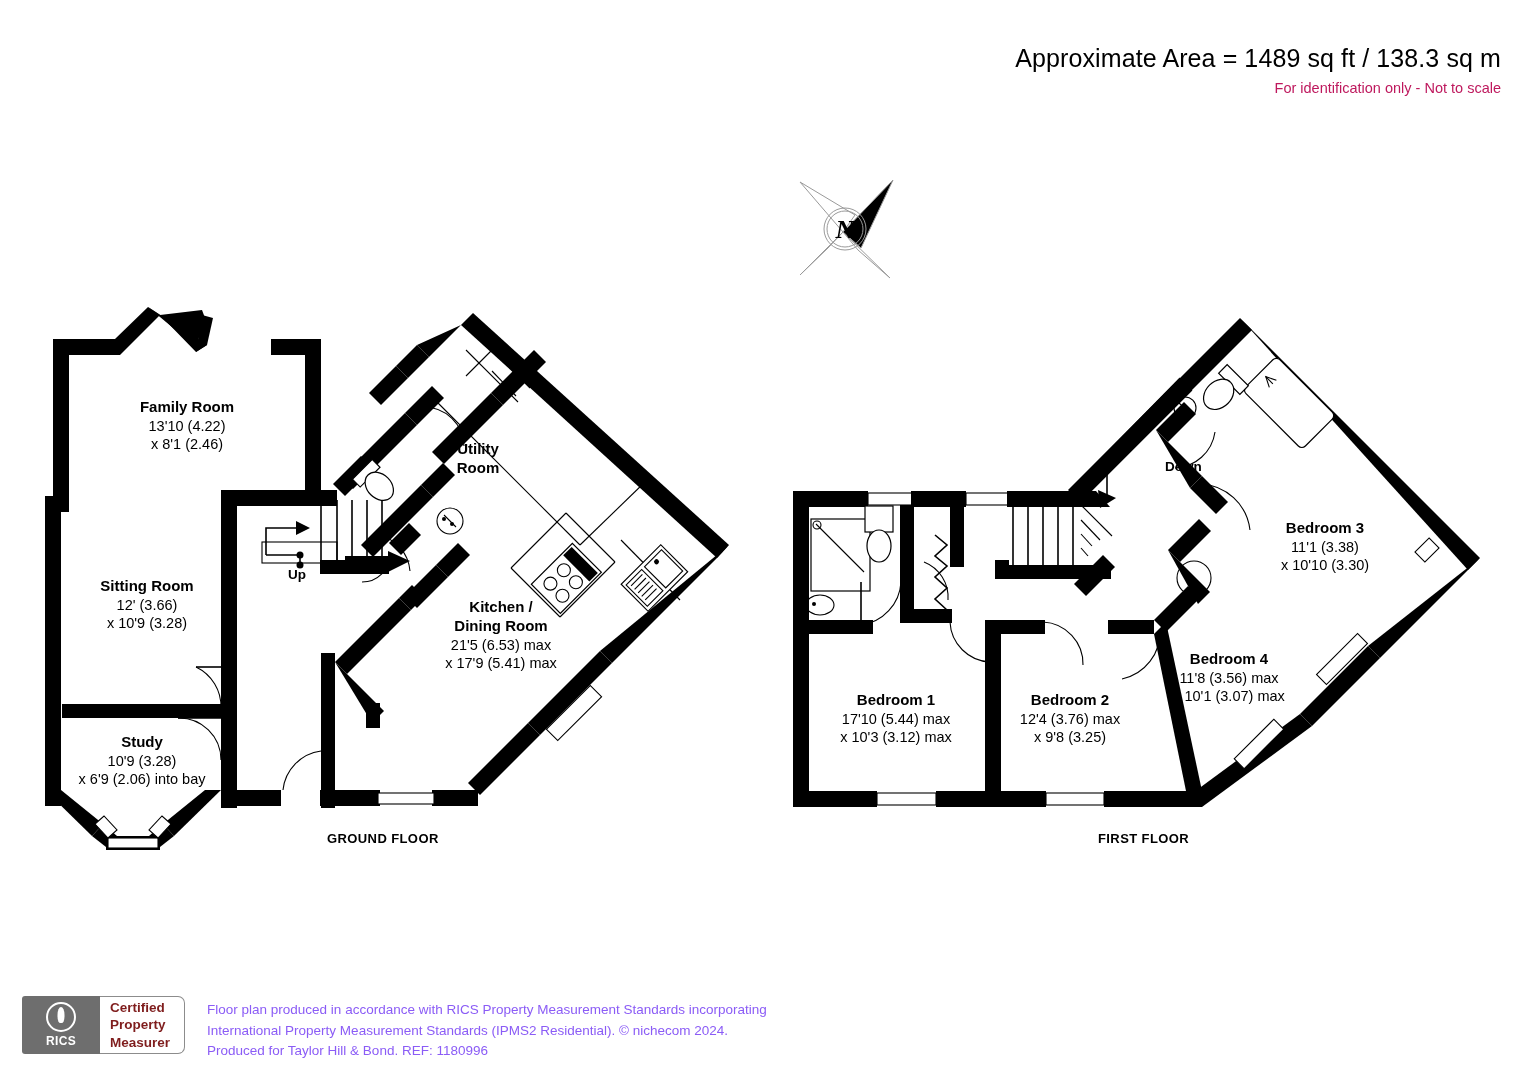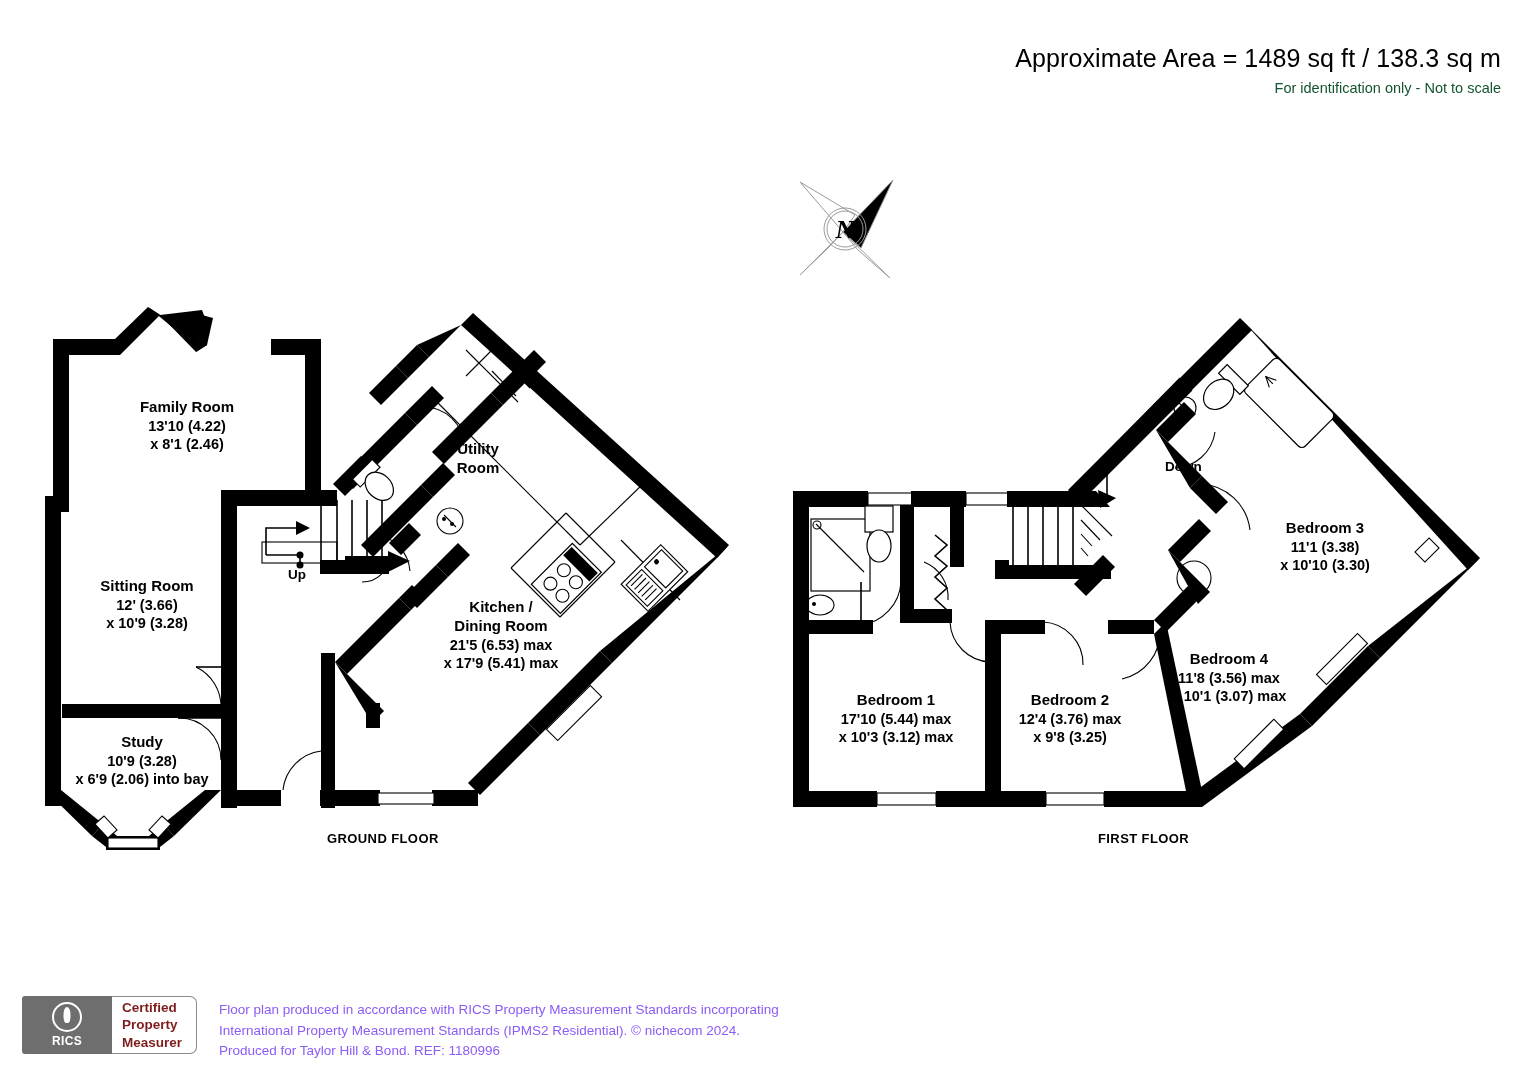--- a/index.html
+++ b/index.html
@@ -33,21 +33,21 @@
     font-size: 25px;
     font-weight: 400;
     letter-spacing: 0.1px;
     color: #000;
     line-height: 1.15;
     white-space: nowrap;
   }
   .header .ident-line {
     font-size: 14.5px;
     font-weight: 400;
-    color: #14532d;
+    color: #be185d;
     margin-top: 7px;
     white-space: nowrap;
   }
 
   
   .floor-title {
     position: absolute;
     font-size: 13px;
     font-weight: bold;
     letter-spacing: 0.4px;
@@ -64,21 +64,21 @@
     line-height: 1.26;
     transform: translateX(-50%);
   }
   .room-label .rl-name {
     font-size: 15px;
     font-weight: bold;
     display: block;
   }
   .room-label .rl-dim {
     font-size: 14.5px;
-    font-weight: 700;
+    font-weight: 400;
     display: block;
   }
 
   .small-note {
     position: absolute;
     font-size: 13.5px;
     font-weight: bold;
     white-space: nowrap;
     padding-left: 36px;
   }
@@ -91,21 +91,21 @@
     display: flex;
     align-items: flex-start;
   }
   .rics-badge {
     display: flex;
     align-items: stretch;
     height: 58px;
   }
   .rics-mark {
     background: #6e6e6e;
-    width: 90px;
+    width: 78px;
     display: flex;
     flex-direction: column;
     align-items: center;
     justify-content: center;
     color: #ffffff;
     border-radius: 3px 0 0 3px;
   }
   .rics-mark .rics-crest {
     width: 26px;
     height: 26px;

